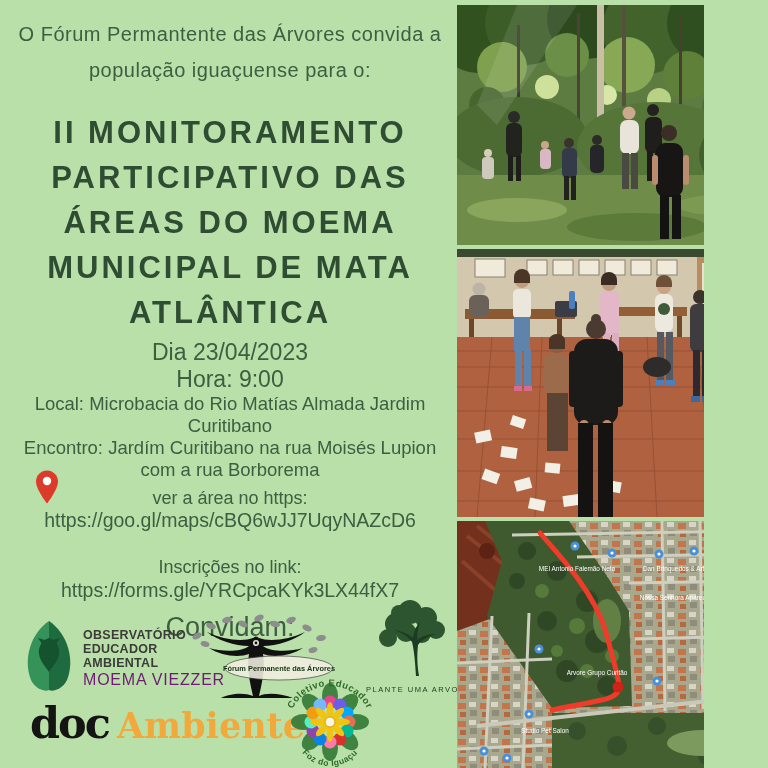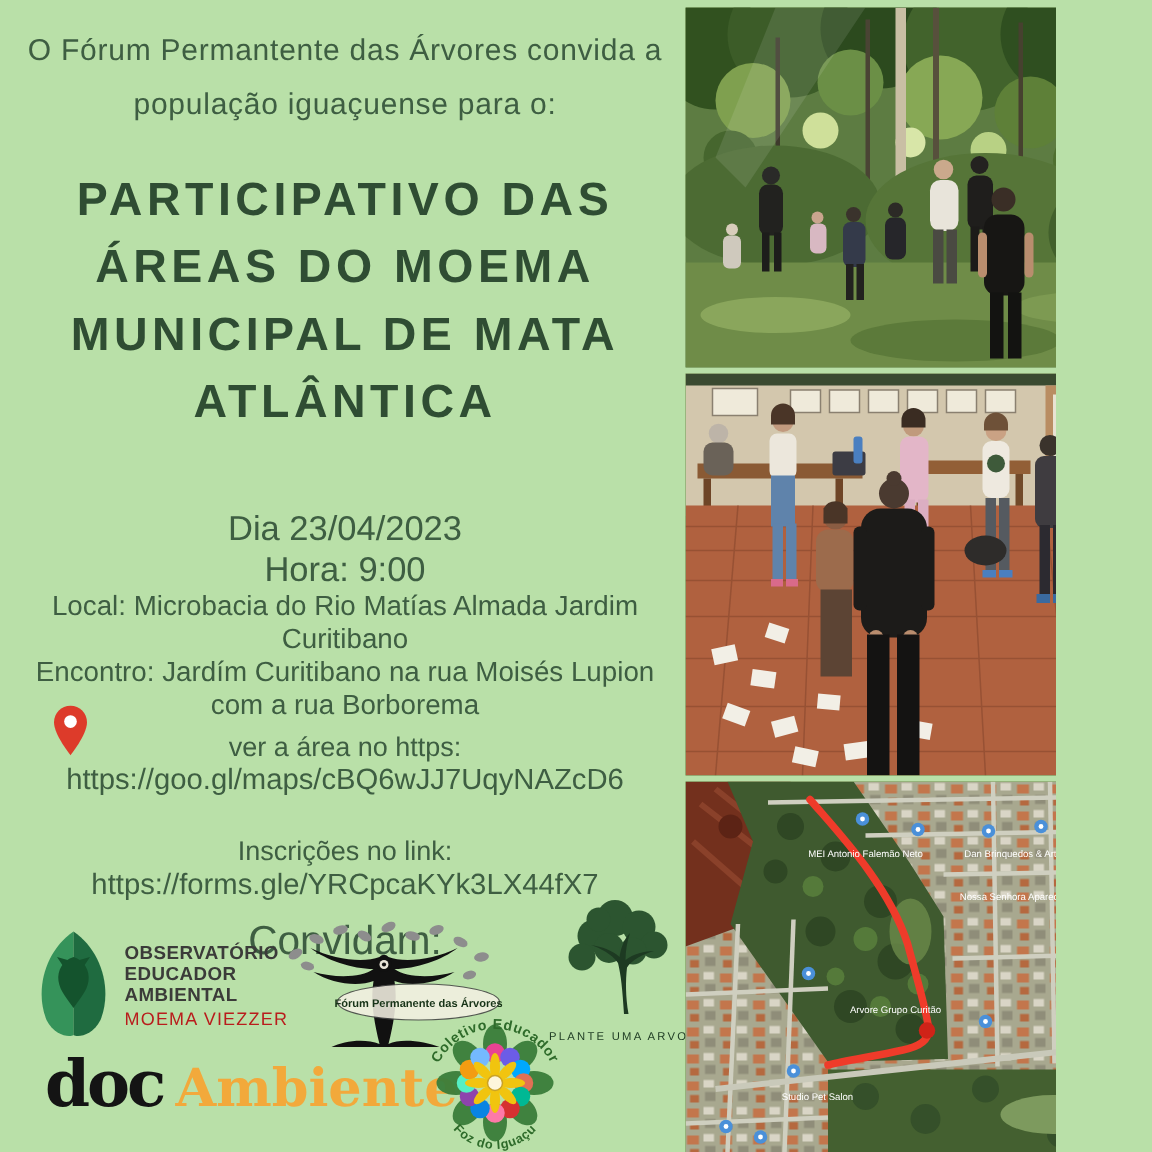--- a/index.html
+++ b/index.html
@@ -33,21 +33,21 @@
   .d-linklabel{font-size:18px;line-height:20px;margin-top:7px;}
   .d-url{font-size:19.5px;line-height:24px;}
   .d-signup{margin-top:24px;font-size:18px;line-height:22px;}
   .d-invite{margin-top:8px;font-size:27px;line-height:34px;}
   .pin{position:absolute;left:36px;top:470px;width:22px;height:34px;}
 
   
   .obs-logo{position:absolute;left:22px;top:618px;display:flex;align-items:flex-start;}
   .obs-text{margin-left:7px;text-align:left;padding-top:10px;}
   .obs-text .l{font-weight:bold;color:#3b3b39;font-size:12.5px;line-height:14px;letter-spacing:.3px;}
-  .obs-text .m{color:#b91c1c;font-size:12px;line-height:15px;letter-spacing:.8px;margin-top:2px;}
+  .obs-text .m{color:#701a75;font-size:16px;line-height:15px;letter-spacing:.8px;margin-top:2px;}
   .forum-logo{position:absolute;left:183px;top:610px;}
   .plante-logo{position:absolute;left:366px;top:598px;width:96px;text-align:center;}
   .plante-label{font-size:7.5px;color:#1d3a22;letter-spacing:1.5px;margin-top:1px;white-space:nowrap;}
   .doc-logo{position:absolute;left:30px;top:698px;display:flex;align-items:baseline;font-family:"DejaVu Serif",serif;font-weight:bold;}
   .doc-black{font-size:43px;color:#141414;letter-spacing:-2px;}
   .doc-orange{font-size:35px;color:#f2a93b;margin-left:8px;letter-spacing:0;}
   .coletivo-logo{position:absolute;left:274px;top:674px;}
 
   
   .photo{position:absolute;left:457px;width:289px;overflow:hidden;background:#6a8647;}
@@ -60,20 +60,21 @@
 <body>
 
 <div class="poster">
 
   <div class="intro">
     <div>O Fórum Permantente das Árvores convida a</div>
     <div>população iguaçuense para o:</div>
   </div>
 
   <div class="title">
+    <div>II MONITORAMENTO</div>
     <div>PARTICIPATIVO DAS</div>
     <div>ÁREAS DO MOEMA</div>
     <div>MUNICIPAL DE MATA</div>
     <div>ATLÂNTICA</div>
   </div>
 
   <div class="details">
     <div class="d-date">Dia 23/04/2023</div>
     <div class="d-time">Hora: 9:00</div>
     <div class="d-local">Local: Microbacia do Rio Matías Almada Jardim Curitibano</div>

